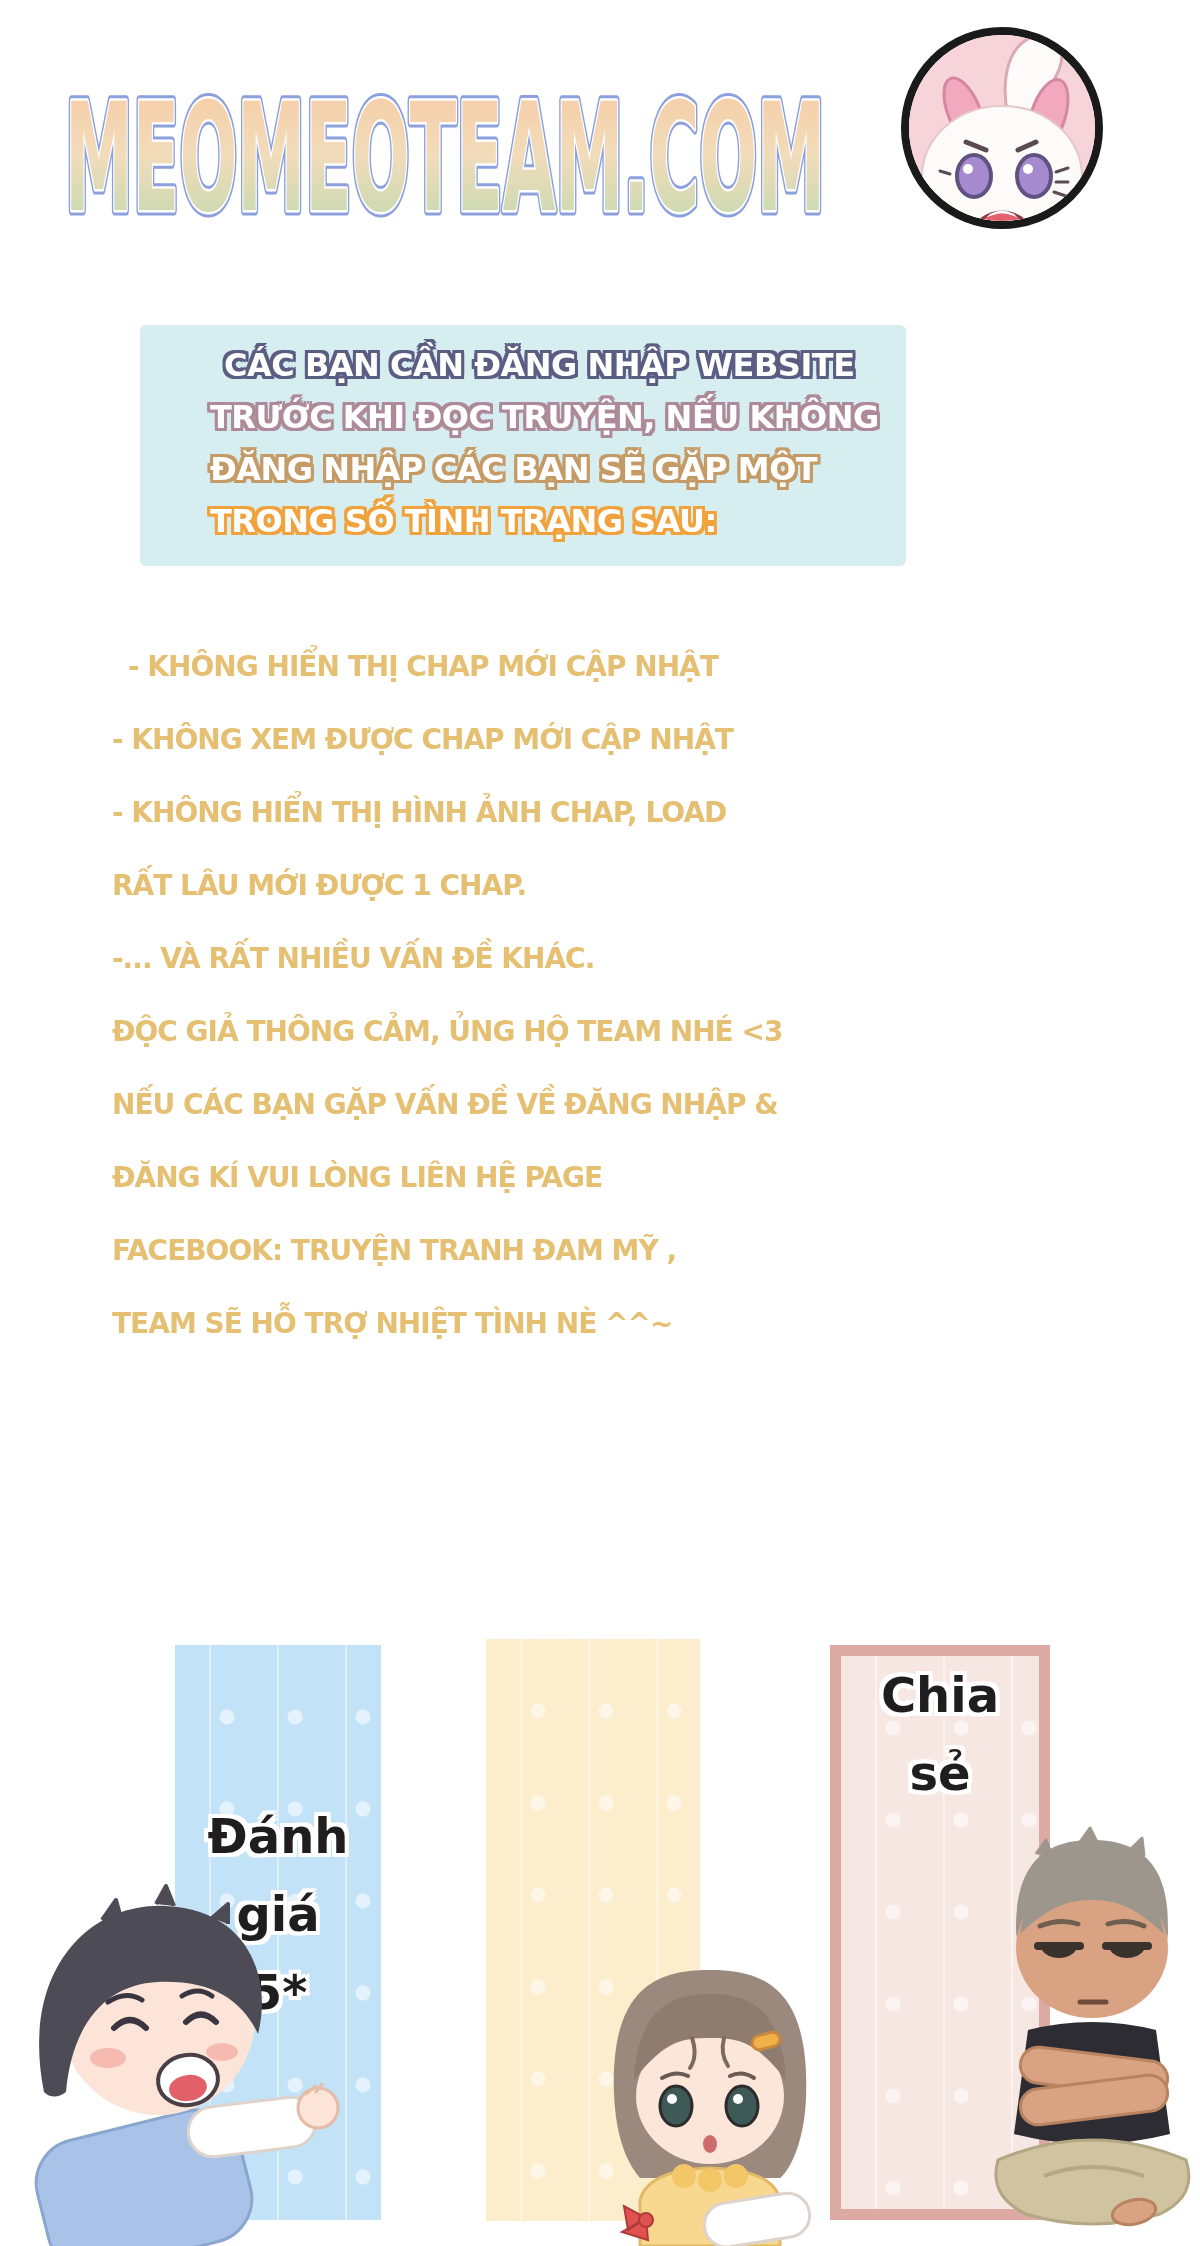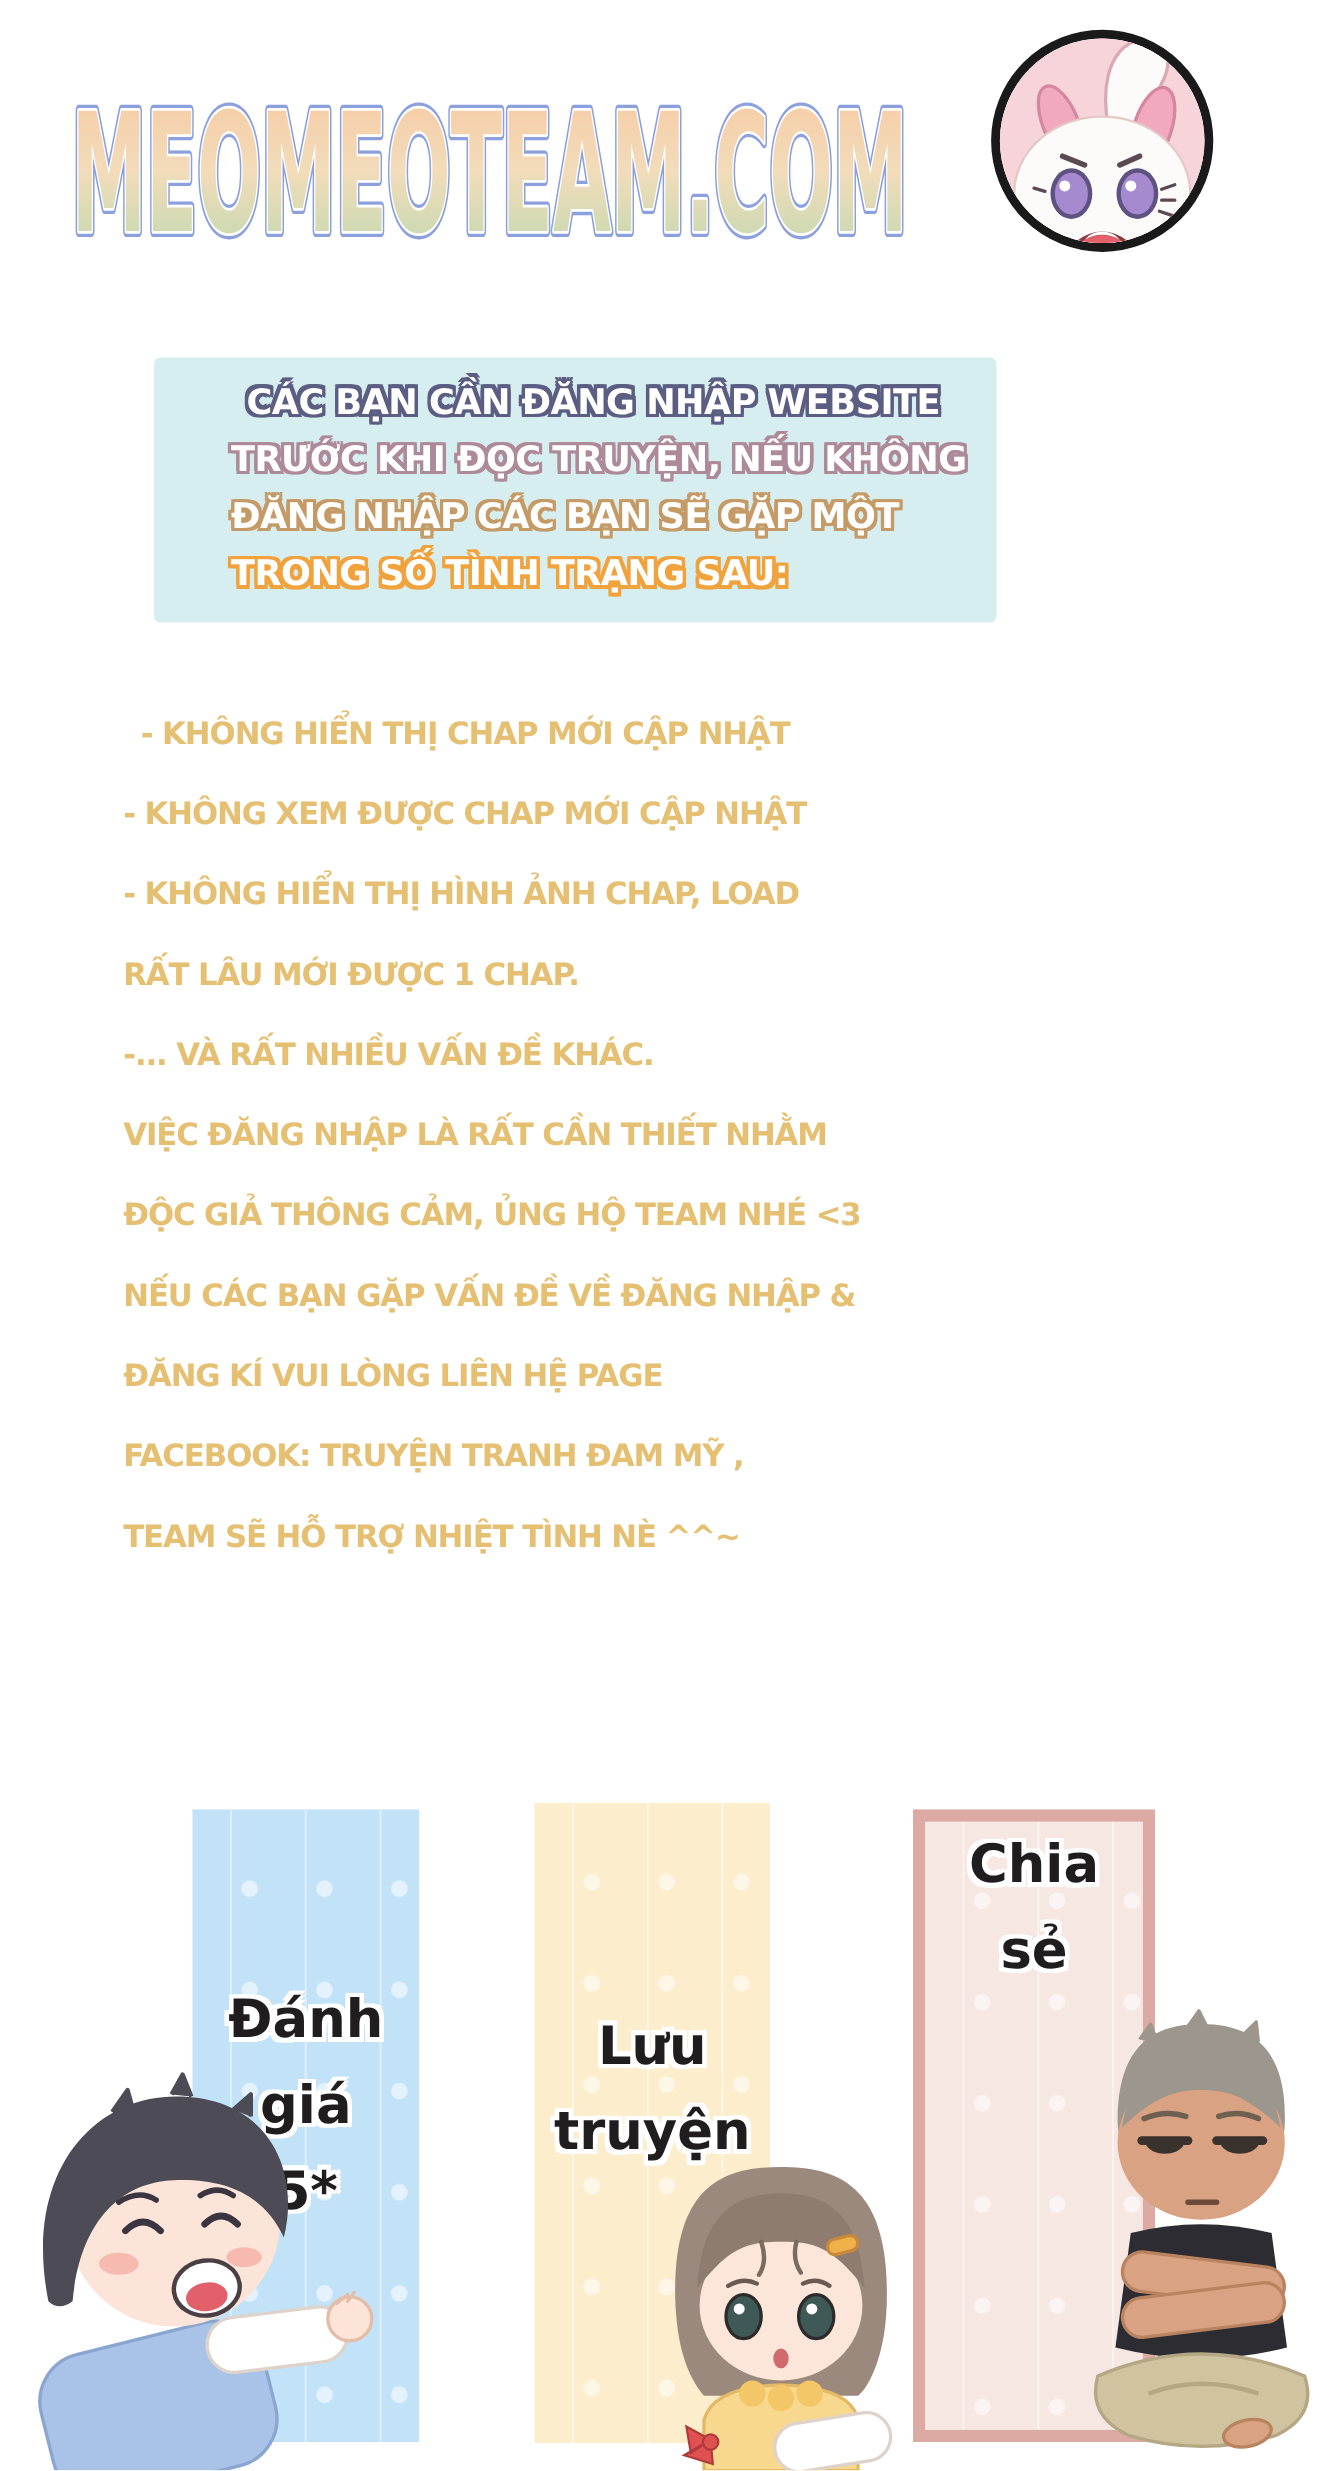--- a/index.html
+++ b/index.html
@@ -121,43 +121,38 @@
     <div class="notice-line nl-3">ĐĂNG NHẬP CÁC BẠN SẼ GẶP MỘT</div>
     <div class="notice-line nl-4">TRONG SỐ TÌNH TRẠNG SAU:</div>
   </div>
 
   <div class="body-text">
     <div class="body-line bl-ind">- KHÔNG HIỂN THỊ CHAP MỚI CẬP NHẬT</div>
     <div class="body-line">- KHÔNG XEM ĐƯỢC CHAP MỚI CẬP NHẬT</div>
     <div class="body-line">- KHÔNG HIỂN THỊ HÌNH ẢNH CHAP, LOAD</div>
     <div class="body-line">RẤT LÂU MỚI ĐƯỢC 1 CHAP.</div>
     <div class="body-line">-... VÀ RẤT NHIỀU VẤN ĐỀ KHÁC.</div>
-    <div class="body-line">VIỆC ĐĂNG NHẬP LÀ RẤT CẦN THIẾT NHẰM</div>
     <div class="body-line">ĐỘC GIẢ THÔNG CẢM, ỦNG HỘ TEAM NHÉ &lt;3</div>
     <div class="body-line">NẾU CÁC BẠN GẶP VẤN ĐỀ VỀ ĐĂNG NHẬP &amp;</div>
     <div class="body-line">ĐĂNG KÍ VUI LÒNG LIÊN HỆ PAGE</div>
     <div class="body-line">FACEBOOK: TRUYỆN TRANH ĐAM MỸ ,</div>
     <div class="body-line">TEAM SẼ HỖ TRỢ NHIỆT TÌNH NÈ ^^~</div>
   </div>
 
   <div class="card card-1">
     <div class="card-pattern"></div>
     <div class="card-label">
       <span>Đánh</span>
       <span>giá</span>
       <span>5*</span>
     </div>
   </div>
 
   <div class="card card-2">
     <div class="card-pattern"></div>
-    <div class="card-label">
-      <span>Lưu</span>
-      <span>truyện</span>
-    </div>
   </div>
 
   <div class="card card-3">
     <div class="card-pattern"></div>
     <div class="card-label">
       <span>Chia</span>
       <span>sẻ</span>
     </div>
   </div>
 

